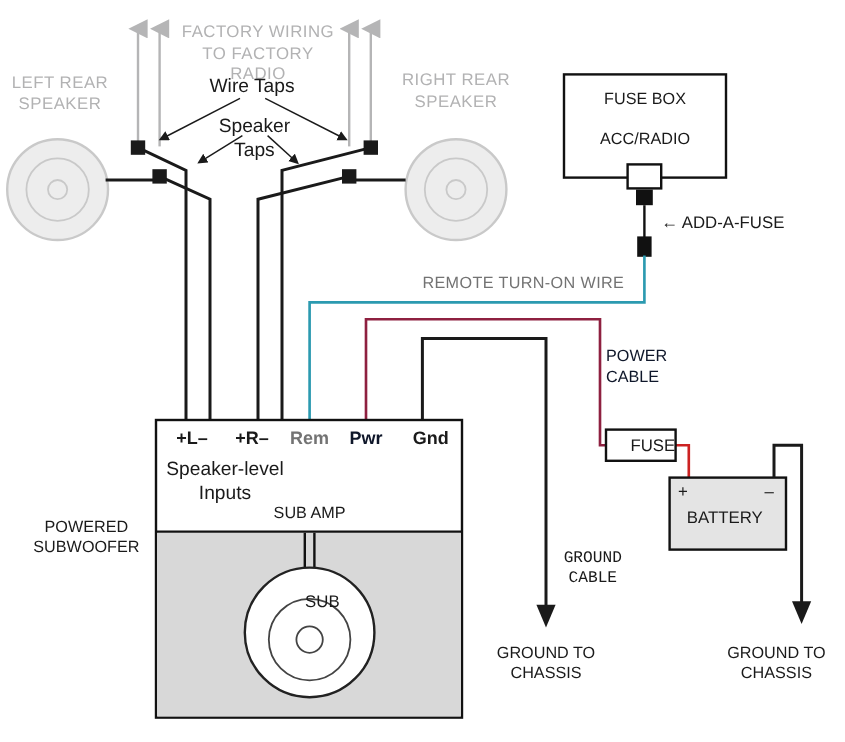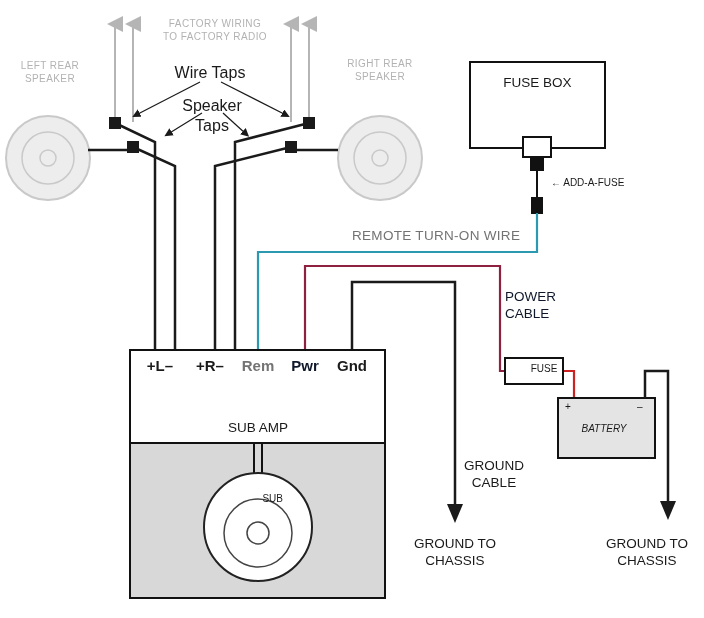--- a/index.html
+++ b/index.html
@@ -7,21 +7,21 @@
     position:relative;width:704px;height:618px;background:#ffffff;overflow:hidden;
     font-family:"Liberation Sans","DejaVu Sans",sans-serif;
   }
   .stage svg{position:absolute;left:0;top:0;}
   .lbl{position:absolute;white-space:pre-line;line-height:1.25;color:#1a1a1a;}
   .center{text-align:center;}
   .gray{color:#b2b2b3;letter-spacing:.4px;}
   .teal{color:#737373;}
   .maroon{color:#0f172a;}
   .fs12{font-size:16px;}
-  .fs13{font-size:10px;}
+  .fs13{font-size:14px;}
   .fs13-5{font-size:13.5px;}
   .fs15{font-size:15px;font-weight:600;}
   .term{position:absolute;width:44px;text-align:center;}
 </style>
 </head>
 <body>
 
 <div class="stage">
 
   <svg width="704" height="618" viewBox="0 0 704 618">
@@ -126,47 +126,52 @@
 
   <div class="lbl gray center fs13" style="left:330px;top:58px;width:100px;">RIGHT REAR
 SPEAKER</div>
 
   <div class="lbl center fs12" style="left:170px;top:63px;width:80px;">Wire Taps</div>
 
   <div class="lbl center fs12" style="left:167px;top:96px;width:90px;">Speaker Taps</div>
 
   <div class="lbl center fs13-5" style="left:470px;top:75px;width:135px;">FUSE BOX</div>
 
+  <div class="lbl center fs13-5" style="left:470px;top:108px;width:135px;">ACC/RADIO</div>
 
   <div class="lbl fs13" style="left:551px;top:177px;">← ADD-A-FUSE</div>
 
   <div class="lbl teal fs13-5" style="left:352px;top:228px;letter-spacing:.3px;">REMOTE TURN-ON WIRE</div>
 
   <div class="lbl maroon fs13-5" style="left:505px;top:289px;">POWER
 CABLE</div>
 
   <span class="lbl term fs15" style="left:138px;top:357px;">+L–</span>
   <span class="lbl term fs15" style="left:188px;top:357px;">+R–</span>
   <span class="lbl term fs15 teal" style="left:236px;top:357px;">Rem</span>
   <span class="lbl term fs15 maroon" style="left:283px;top:357px;">Pwr</span>
-  <span class="lbl term fs15" style="left:330px;top:357px;">Gnd</span>
+  <span class="lbl term fs15" style="left:330px;top:357px;text-align:right;">Gnd</span>
 
+  <div class="lbl center fs12" style="left:130px;top:382px;width:115px;">Speaker-level
+Inputs</div>
 
   <div class="lbl center fs13-5" style="left:208px;top:420px;width:100px;">SUB AMP</div>
 
+  <div class="lbl center fs13-5" style="left:18px;top:431px;width:108px;">POWERED
+SUBWOOFER</div>
 
   <div class="lbl center fs13" style="left:233px;top:493px;width:50px;text-align:right;">SUB</div>
 
   <div class="lbl center fs13" style="left:505px;top:363px;width:78px;">FUSE</div>
 
   <span class="lbl fs13" style="left:565px;top:401px;">+</span>
   <span class="lbl fs13" style="left:637px;top:401px;">–</span>
-  <div class="lbl center fs13" style="left:558px;top:423px;width:92px;font-style:italic;">BATTERY</div>
+  <div class="lbl center fs13" style="left:558px;top:423px;width:92px;">BATTERY</div>
 
-  <div class="lbl center fs13-5" style="left:456px;top:458px;width:76px;">GROUND
+  <div class="lbl center fs13-5" style="left:456px;top:458px;width:76px;font-family:Liberation Mono, monospace;">GROUND
 CABLE</div>
 
   <div class="lbl center fs13-5" style="left:406px;top:536px;width:98px;">GROUND TO
 CHASSIS</div>
 
   <div class="lbl center fs13-5" style="left:598px;top:536px;width:98px;">GROUND TO
 CHASSIS</div>
 
 </div>
 

